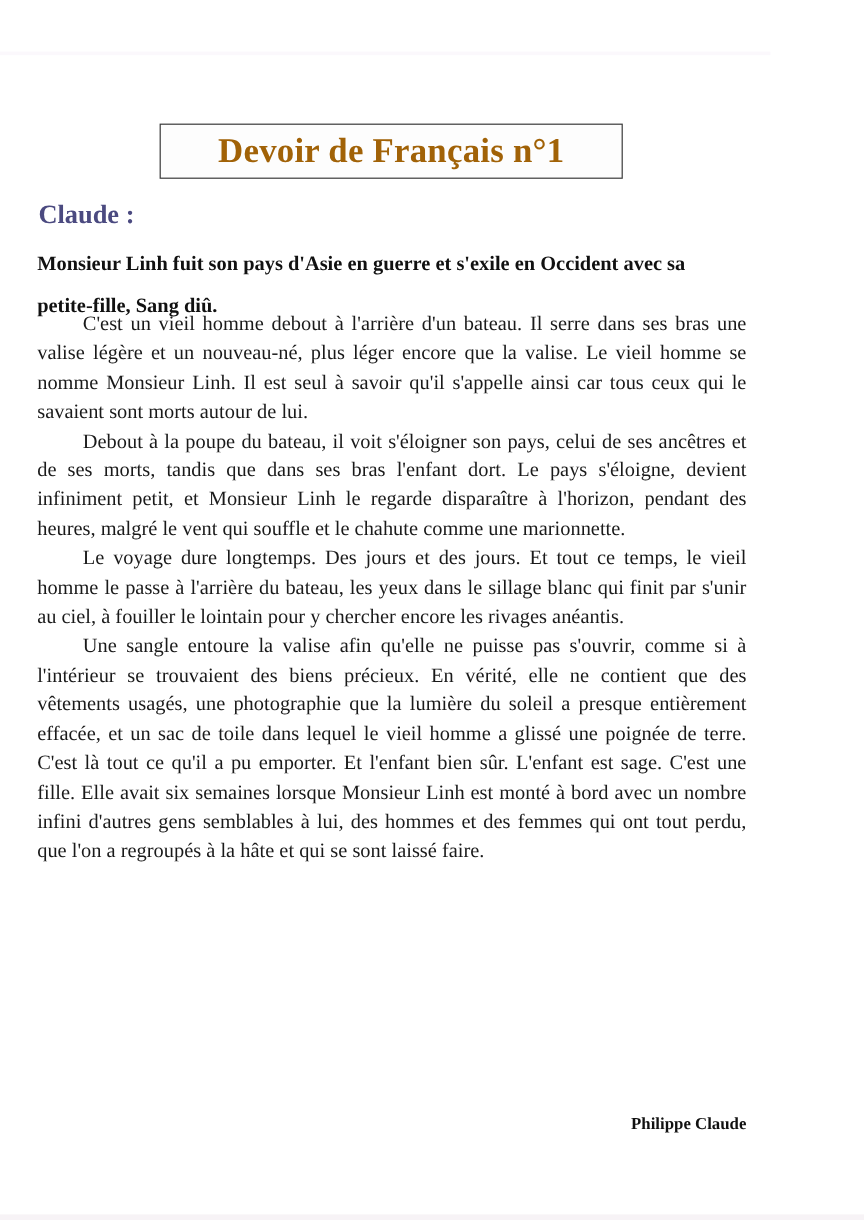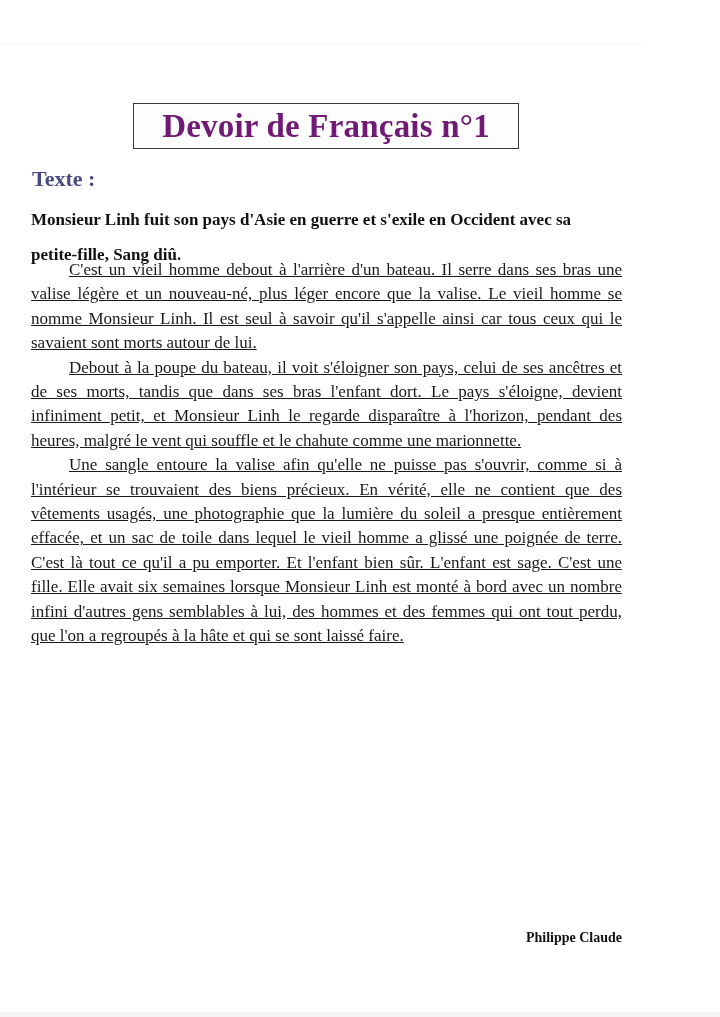--- a/index.html
+++ b/index.html
@@ -40,22 +40,22 @@
       border: 1.5px solid #3a3a3a;
       background: #fdfdfd;
       box-sizing: border-box;
       display: flex;
       align-items: center;
       justify-content: center;
     }
     .title-text {
       font-family: "Liberation Serif", serif;
       font-weight: bold;
-      font-size: 33px;
-      color: #701a75;
+      font-size: 29px;
+      color: #a16207;
       letter-spacing: 0.2px;
     }
     .section-label {
       position: absolute;
       left: 32px;
       top: 166px;
       font-family: "Liberation Serif", serif;
       font-weight: bold;
       font-size: 22px;
       color: #4b4a80;
@@ -78,21 +78,20 @@
       width: 591px;
       font-family: "Liberation Serif", serif;
       font-size: 17px;
       line-height: 24.4px;
       color: #1a1a1a;
       text-align: justify;
     }
     .body-text p {
       margin: 0;
       text-indent: 38px;
-      text-decoration: underline;
     }
     .attribution {
       position: absolute;
       right: 98px;
       top: 928px;
       font-family: "Liberation Serif", serif;
       font-size: 14px;
       line-height: 20px;
       color: #111111;
     }
@@ -108,27 +107,28 @@
   </style>
 </head>
 <body>
 
 <div class="top-rule"></div>
 
 <div class="title-box">
   <span class="title-text">Devoir de Français n°1</span>
 </div>
 
-<div class="section-label">Texte :</div>
+<div class="section-label">Claude :</div>
 
 <div class="intro">Monsieur Linh fuit son pays d'Asie en guerre et s'exile en Occident avec sa petite-fille, Sang diû.</div>
 
 <div class="body-text">
   <p>C'est un vieil homme debout à l'arrière d'un bateau. Il serre dans ses bras une valise légère et un nouveau-né, plus léger encore que la valise. Le vieil homme se nomme Monsieur Linh. Il est seul à savoir qu'il s'appelle ainsi car tous ceux qui le savaient sont morts autour de lui.</p>
   <p>Debout à la poupe du bateau, il voit s'éloigner son pays, celui de ses ancêtres et de ses morts, tandis que dans ses bras l'enfant dort. Le pays s'éloigne, devient infiniment petit, et Monsieur Linh le regarde disparaître à l'horizon, pendant des heures, malgré le vent qui souffle et le chahute comme une marionnette.</p>
+  <p>Le voyage dure longtemps. Des jours et des jours. Et tout ce temps, le vieil homme le passe à l'arrière du bateau, les yeux dans le sillage blanc qui finit par s'unir au ciel, à fouiller le lointain pour y chercher encore les rivages anéantis.</p>
   <p>Une sangle entoure la valise afin qu'elle ne puisse pas s'ouvrir, comme si à l'intérieur se trouvaient des biens précieux. En vérité, elle ne contient que des vêtements usagés, une photographie que la lumière du soleil a presque entièrement effacée, et un sac de toile dans lequel le vieil homme a glissé une poignée de terre. C'est là tout ce qu'il a pu emporter. Et l'enfant bien sûr. L'enfant est sage. C'est une fille. Elle avait six semaines lorsque Monsieur Linh est monté à bord avec un nombre infini d'autres gens semblables à lui, des hommes et des femmes qui ont tout perdu, que l'on a regroupés à la hâte et qui se sont laissé faire.</p>
 </div>
 
 <div class="attribution">
   <div class="author">Philippe Claude</div>
 </div>
 
 <div class="bottom-rule"></div>
 
 </body></html>

